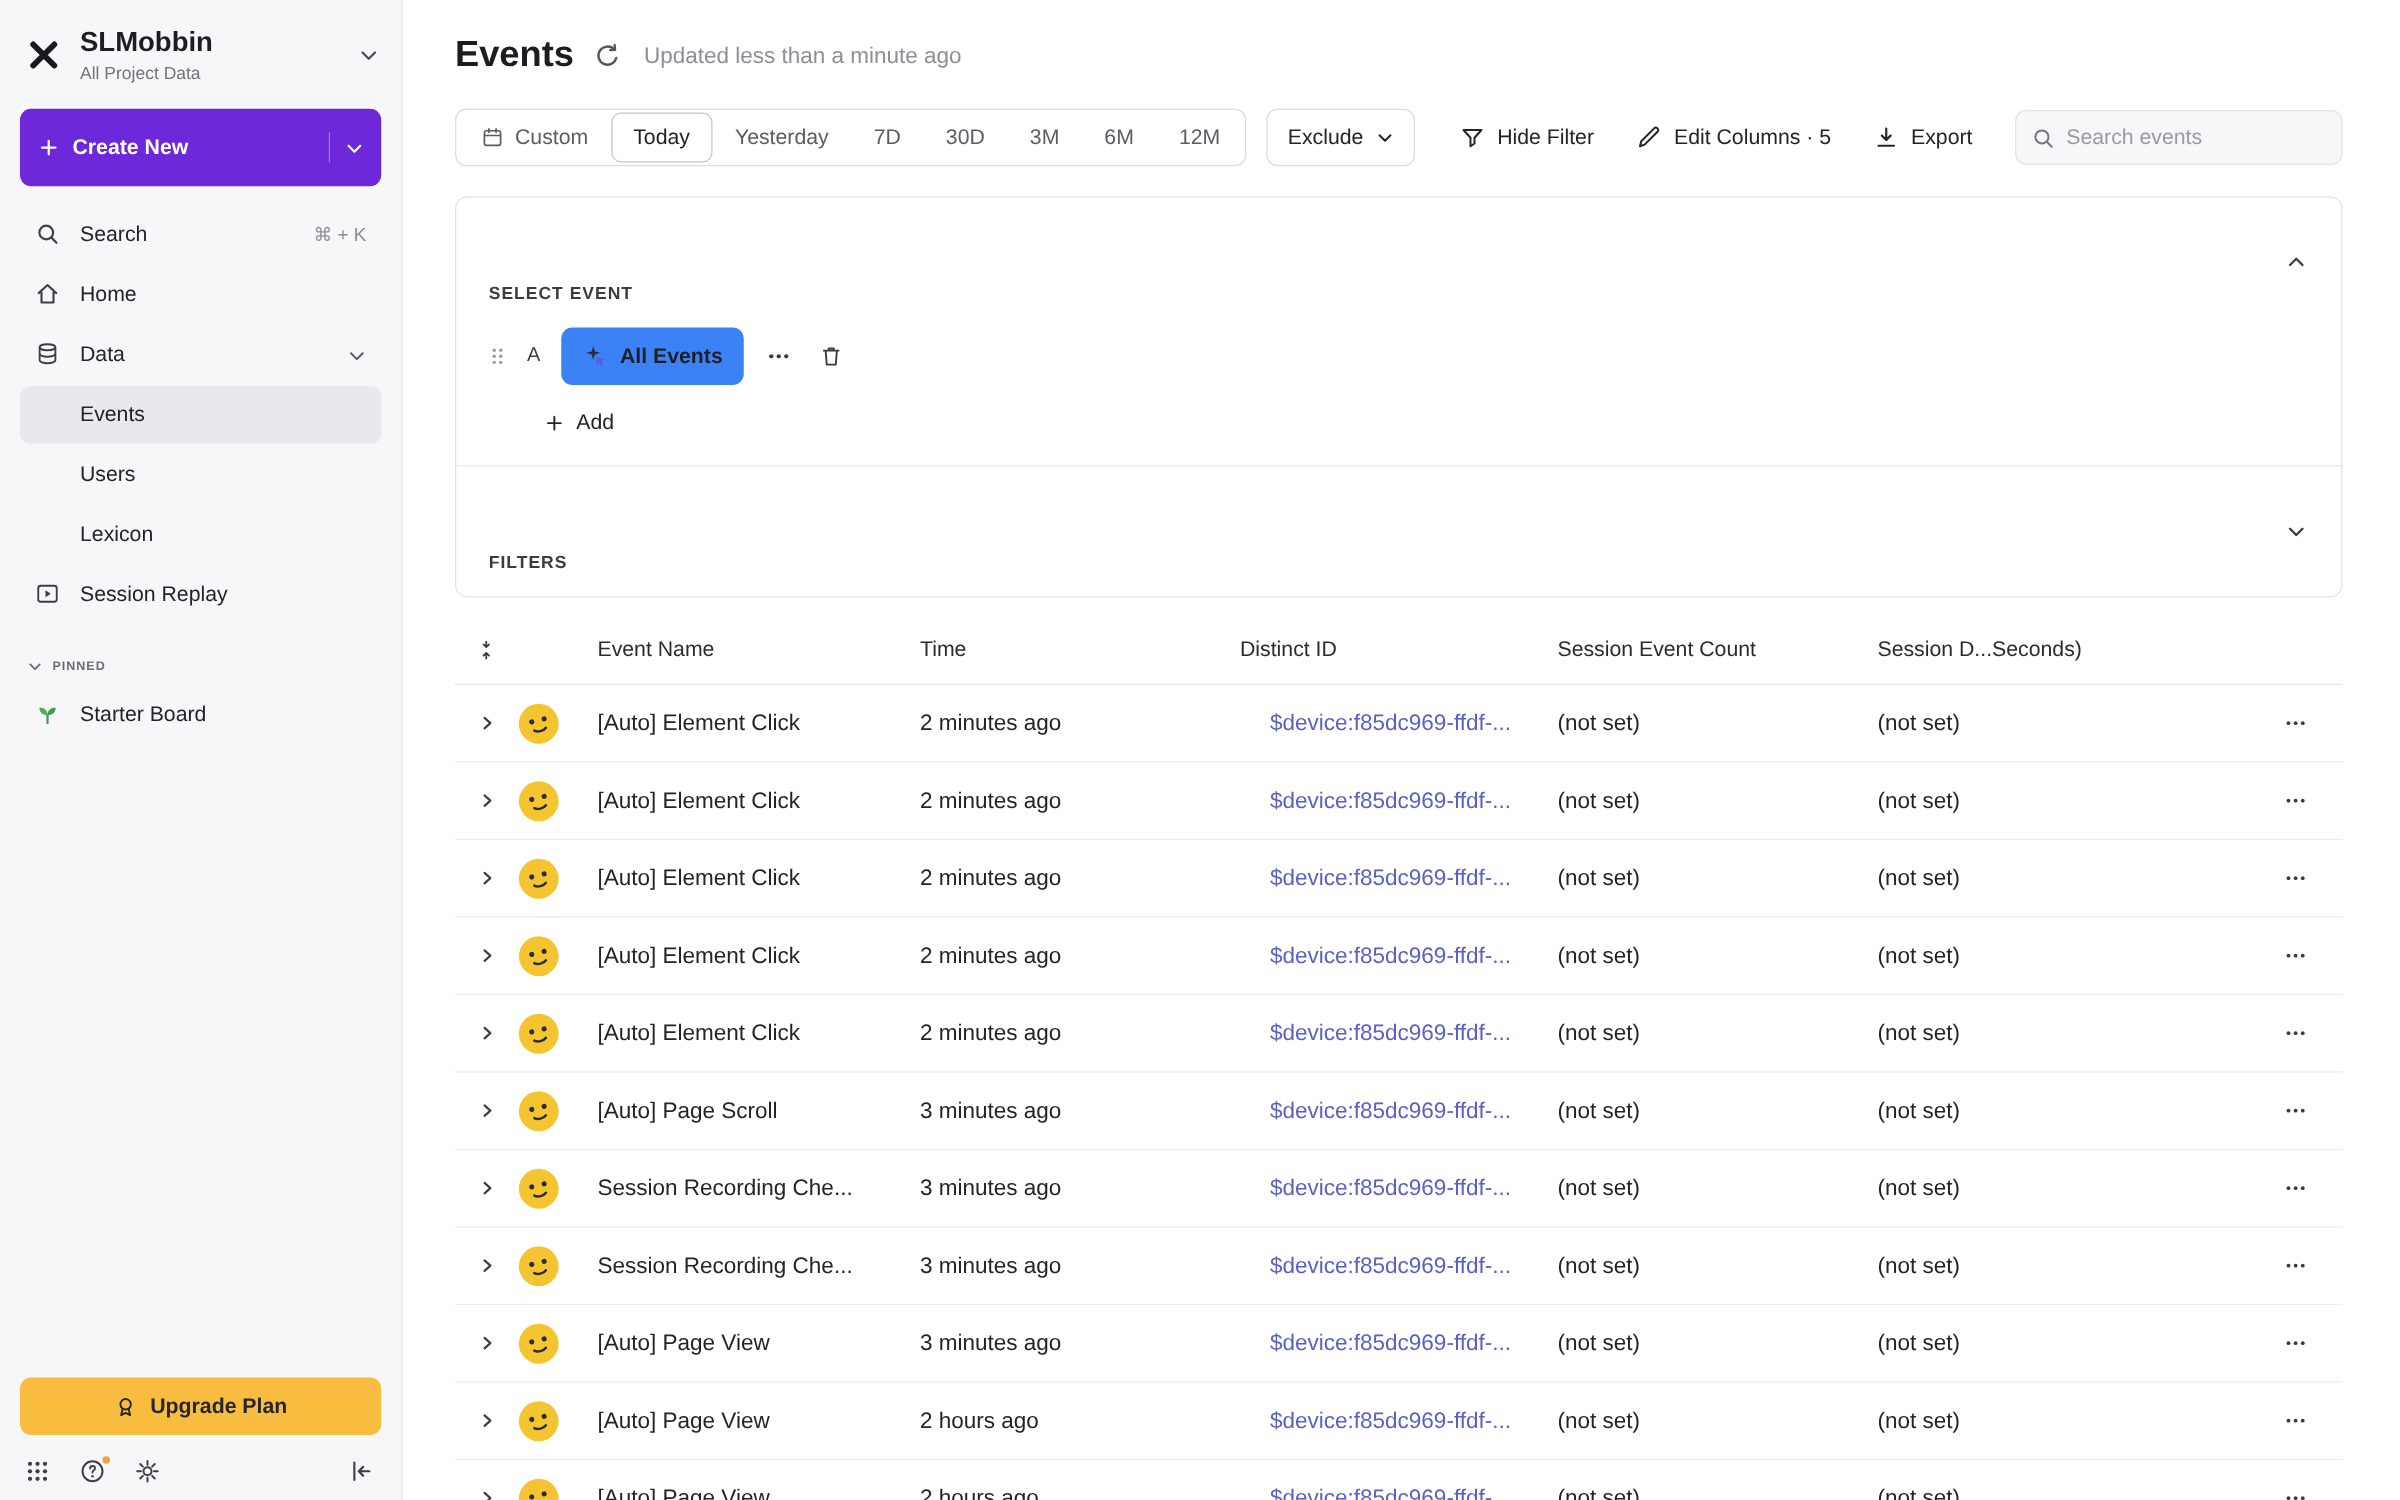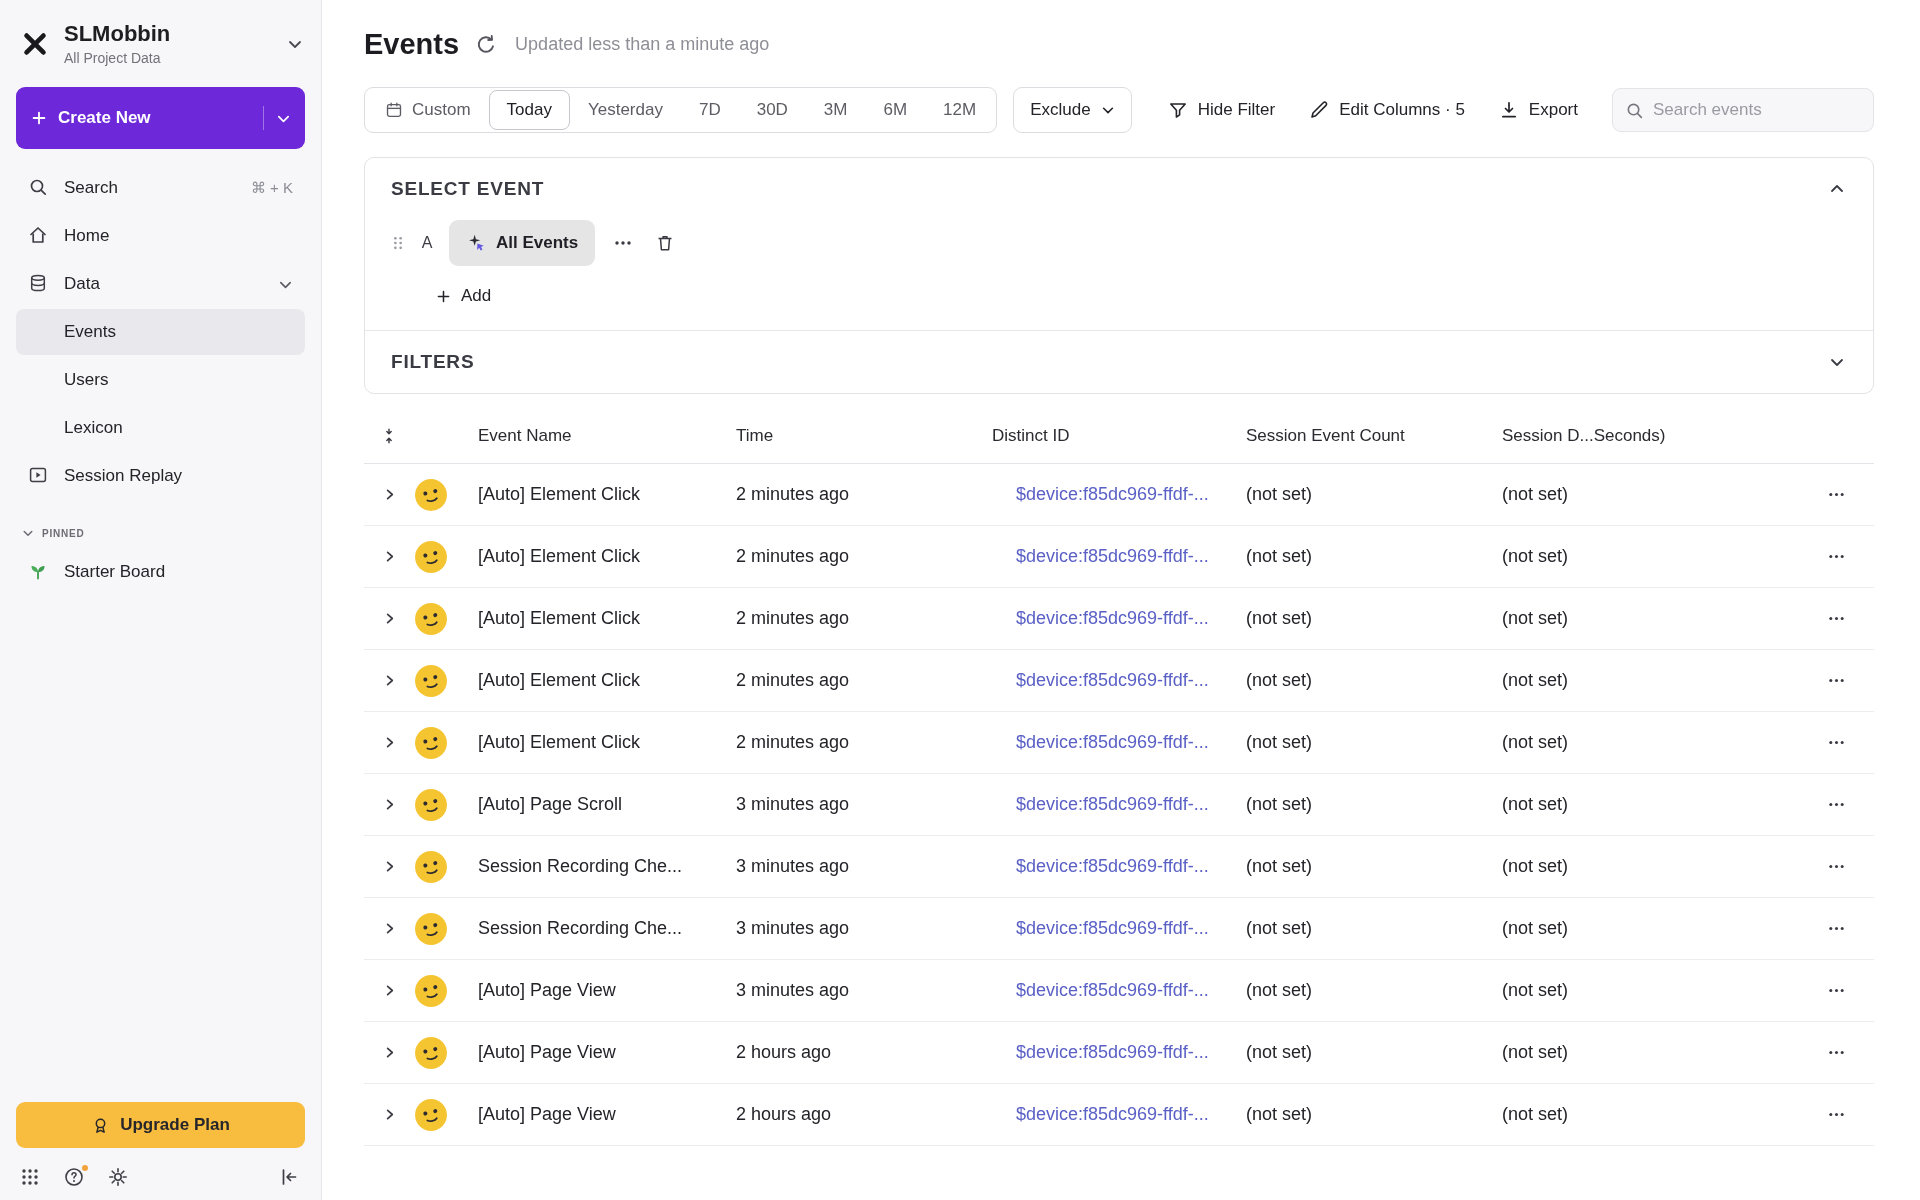--- a/index.html
+++ b/index.html
@@ -91,27 +91,27 @@
   .tool-btn .icon { width: 20px; height: 20px; display: flex; color: #232329; }
   .search-box { width: 262px; height: 44px; border: 1px solid #e3e3e8; background: #f7f7f9; border-radius: 9px; display: flex; align-items: center; padding: 0 12px; gap: 9px; }
   .search-box input { border: none; background: none; outline: none; font-size: 17px; color: #222; width: 100%; font-family: inherit; }
   .search-box input::placeholder { color: #9a9aa2; }
   .search-icon { color: #77777f; }
 
   
   .qb-card { margin-top: 24px; border: 1px solid #e3e3e7; border-radius: 10px; }
   .qb-section { padding: 20px 26px; }
   .qb-title-row { display: flex; align-items: center; }
-  .qb-title { font-size: 19px; font-weight: 700; letter-spacing: .8px; color: #3b3b44; }
+  .qb-title { font-size: 14px; font-weight: 700; letter-spacing: .8px; color: #3b3b44; margin-top: 48px; }
   .qb-chev { margin-left: auto; color: #3b3b44; cursor: pointer; background: none; border: none; padding: 2px; }
   .event-row { display: flex; align-items: center; margin-top: 20px; gap: 14px; }
   .drag { color: #9a9aa2; display: flex; cursor: grab; }
   .step-letter { font-size: 16px; color: #3e3e46; width: 16px; text-align: center; }
   .event-chip {
-    display: flex; align-items: center; gap: 10px; background: #e5e5e5; border: none;
+    display: flex; align-items: center; gap: 10px; background: #3b82f6; border: none;
     border-radius: 9px; height: 46px; padding: 0 17px;
     font-size: 17px; font-weight: 600; color: #1f1f25; font-family: inherit; cursor: pointer;
   }
   .icon-btn { background: none; border: none; color: #3a3a42; display: flex; cursor: pointer; padding: 4px; }
   .add-row { margin: 20px 0 4px; padding-left: 44px; }
   .add-btn { display: flex; align-items: center; gap: 9px; background: none; border: none; font-size: 17px; font-weight: 500; color: #232329; font-family: inherit; cursor: pointer; }
   .qb-divider { border-top: 1px solid #e7e7ea; }
 
   .results { margin-top: 26px; font-size: 18px; color: #232329; white-space: pre-wrap; }
   .results .bold { font-weight: 700; }

